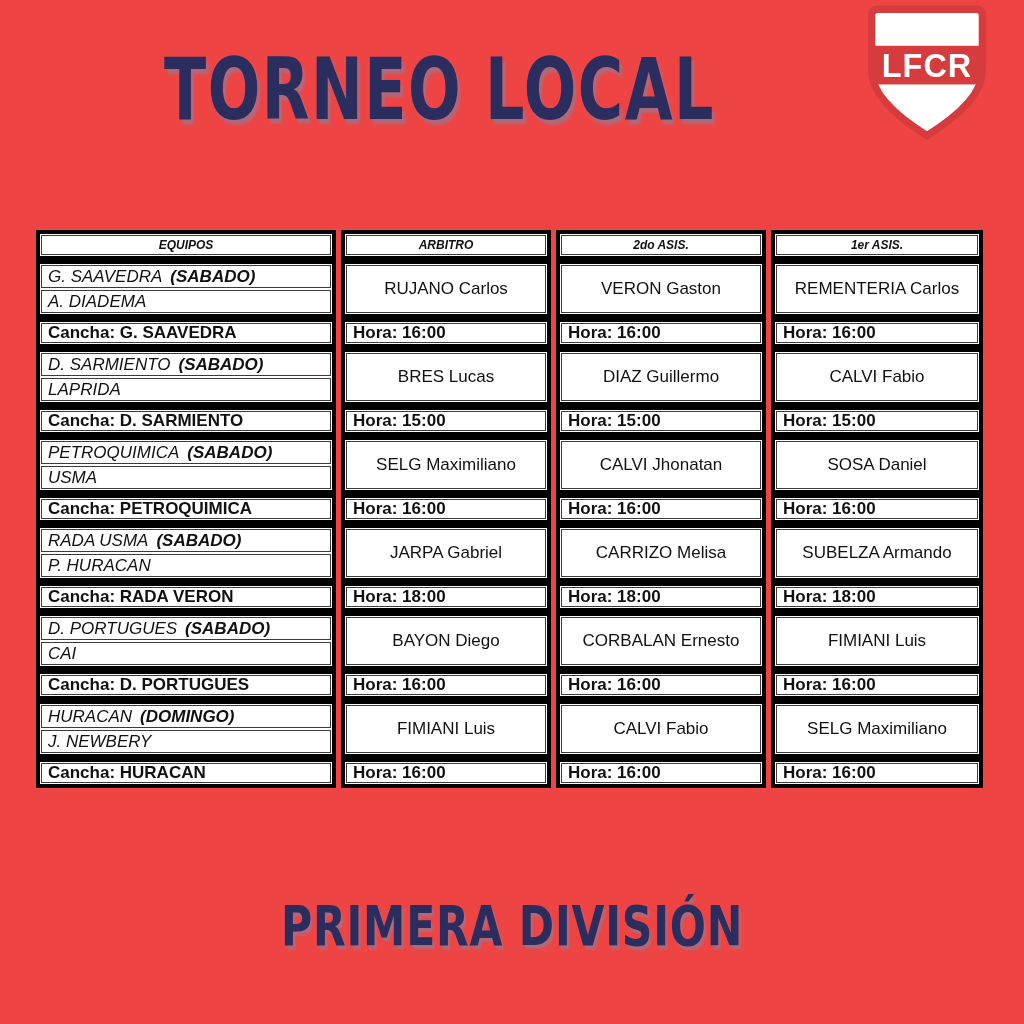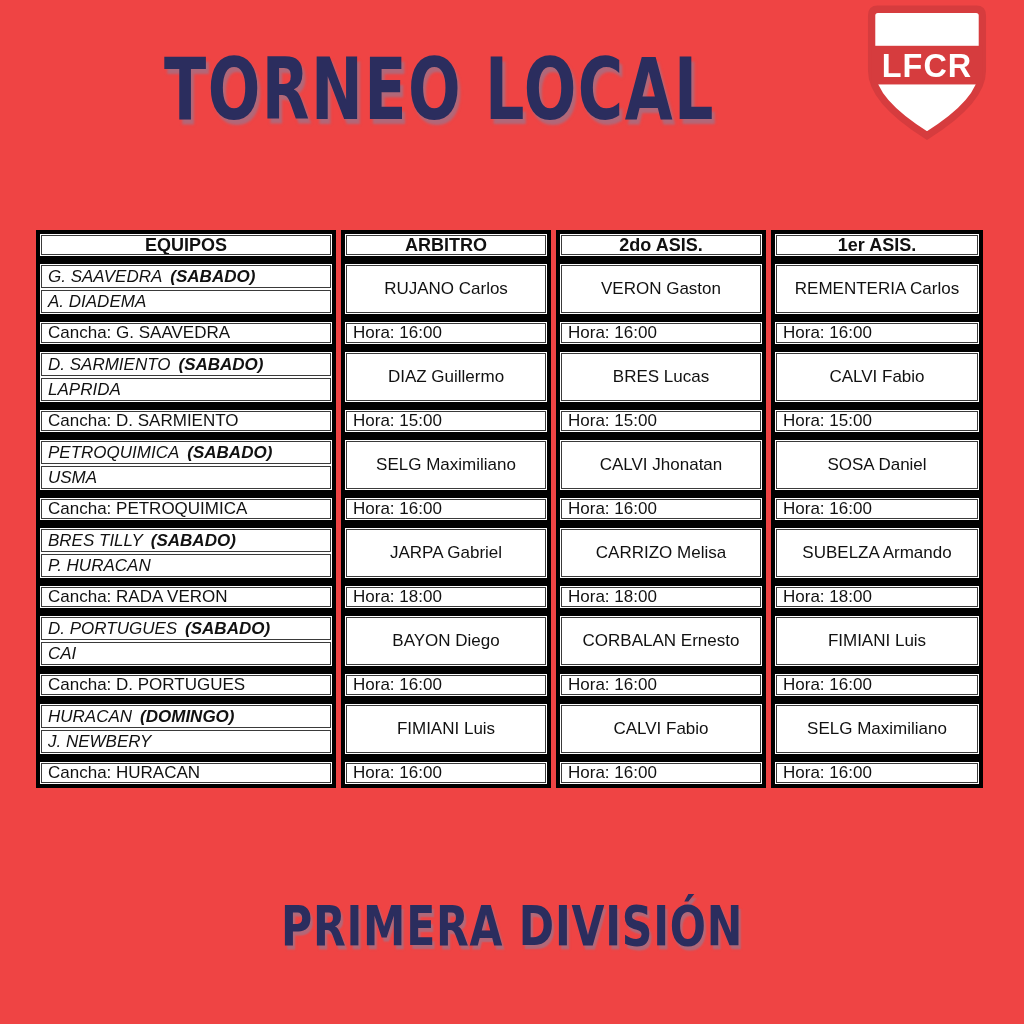--- a/index.html
+++ b/index.html
@@ -40,24 +40,24 @@
   
   .tablewrap{position:absolute;left:36px;top:230px;width:952px;}
   .trow{display:grid;grid-template-columns:300px 210px 210px 212px;column-gap:5px;}
   .cell{border:4px solid #000;background:#fff;}
   .inner{
     border:1px solid #3a3a3a;margin:1px;height:calc(100% - 2px);
     display:flex;align-items:center;font-size:17px;line-height:1.05;
     padding:0 6px;overflow:hidden;white-space:nowrap;
   }
   .center{justify-content:center;padding:0 2px;}
-  .bold{font-weight:400;}
+  .bold{font-weight:700;}
   
   .hrow .cell{height:30px;}
-  .hrow .inner{justify-content:center;font-weight:700;font-size:18px;}
+  .hrow .inner{justify-content:center;font-weight:700;font-style:italic;font-size:12px;}
   
   .teams .cell{height:58px;}
   .pair{display:flex;flex-direction:column;}
   .pair .inner{flex:1 1 0;height:auto;font-style:italic;}
   .day{font-weight:700;margin-left:8px;}
   
   .crow .cell{height:30px;}
 </style>
 </head>
 <body>
@@ -132,26 +132,26 @@
       <div class="cell pair">
         <div class="inner">
           <span>D. SARMIENTO</span>
           <span class="day">(SABADO)</span>
         </div>
         <div class="inner">
           <span>LAPRIDA</span>
         </div>
       </div>
       <div class="cell">
+          <div class="inner center">BRES Lucas</div>
+        </div>
+      <div class="cell">
           <div class="inner center">DIAZ Guillermo</div>
         </div>
       <div class="cell">
-          <div class="inner center">BRES Lucas</div>
-        </div>
-      <div class="cell">
           <div class="inner center">CALVI Fabio</div>
         </div>
     </div>
     <div class="trow crow">
       <div class="cell">
           <div class="inner bold">Cancha: D. SARMIENTO</div>
         </div>
       <div class="cell">
           <div class="inner bold">Hora: 15:00</div>
         </div>
@@ -194,21 +194,21 @@
           <div class="inner bold">Hora: 16:00</div>
         </div>
       <div class="cell">
           <div class="inner bold">Hora: 16:00</div>
         </div>
     </div>
 
     <div class="trow teams">
       <div class="cell pair">
         <div class="inner">
-          <span>BRES TILLY</span>
+          <span>RADA USMA</span>
           <span class="day">(SABADO)</span>
         </div>
         <div class="inner">
           <span>P. HURACAN</span>
         </div>
       </div>
       <div class="cell">
           <div class="inner center">JARPA Gabriel</div>
         </div>
       <div class="cell">

